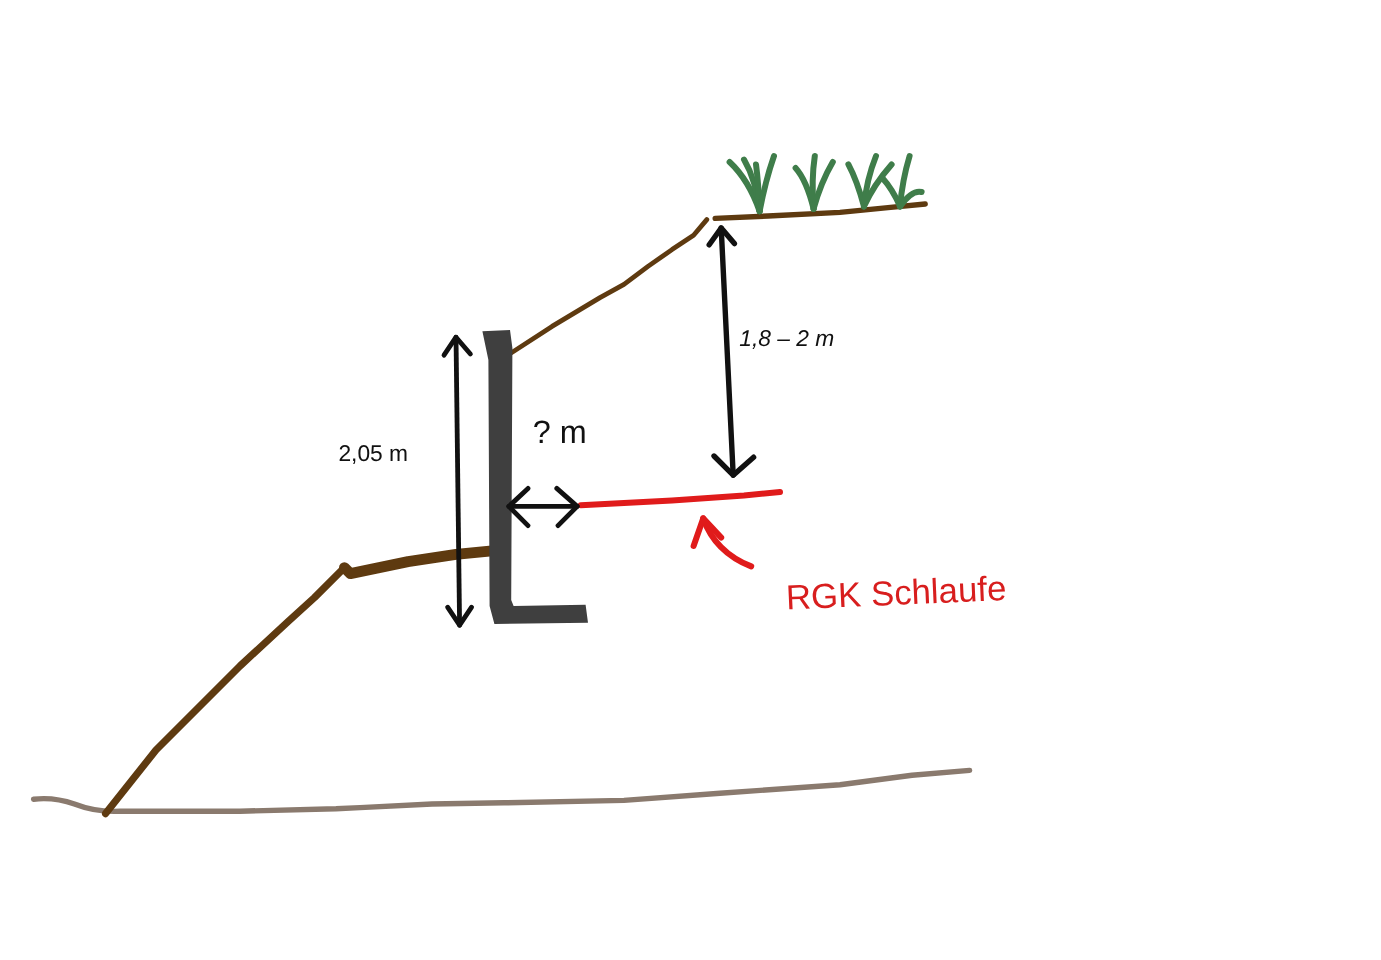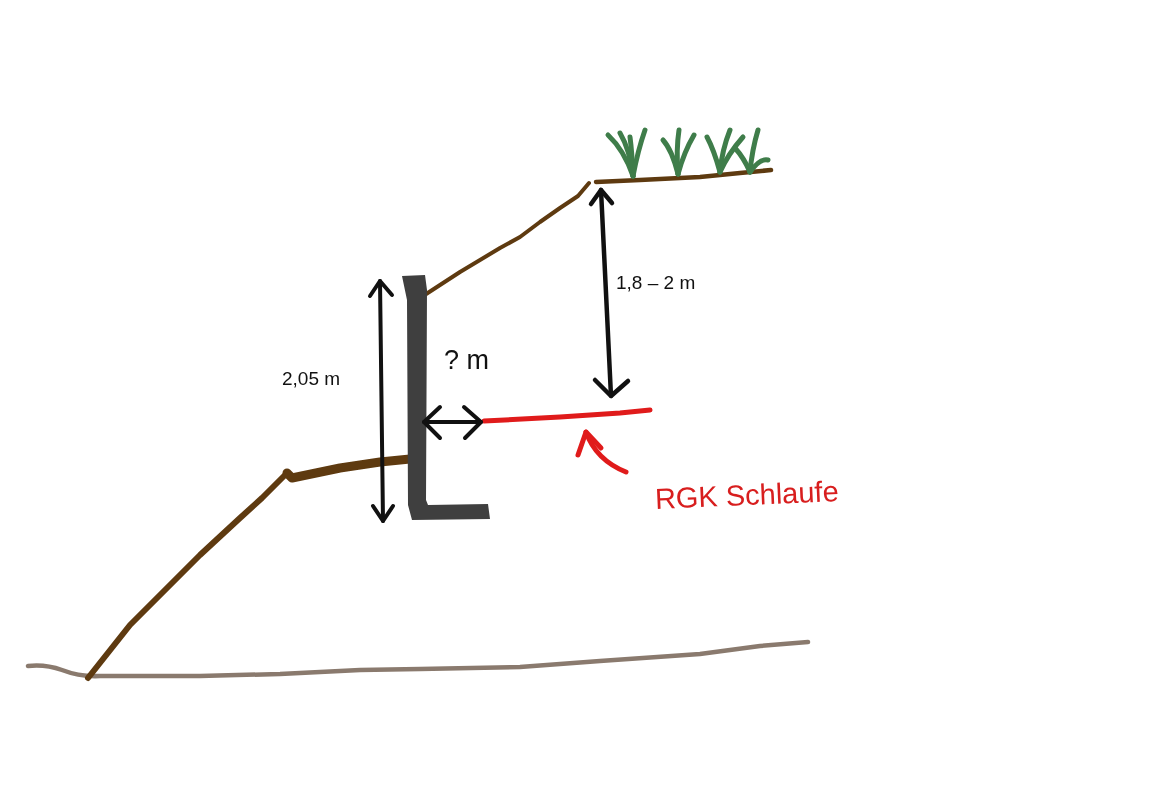--- a/index.html
+++ b/index.html
@@ -7,21 +7,21 @@
     #canvas { position: absolute; left: 0; top: 0; width: 1151px; height: 800px; }
     svg { position: absolute; left: 0; top: 0; }
     .label {
       position: absolute;
       font-family: "Liberation Sans", sans-serif;
       color: #111111;
       white-space: nowrap;
     }
     .lbl-205 { left: 282px; top: 368px; font-size: 19px; }
     .lbl-qm  { left: 444px; top: 345px; font-size: 27px; }
-    .lbl-18  { left: 616px; top: 272px; font-size: 19px; }
+    .lbl-18  { left: 616px; top: 272px; font-size: 19px; font-style: italic; }
     .lbl-rgk { left: 655px; top: 483px; font-size: 29px; color: #d81e1e; transform: rotate(-2.5deg); transform-origin: left center; }
   </style>
 </head>
 <body>
 
 <div id="canvas">
   <svg width="1151" height="800" viewBox="0 0 1151 800">
 
     <path d="M28,666 Q45,664 62,670 Q80,677 100,676 L200,676 L280,674 L300,673 L360,670 L420,669 L520,667 L600,661 L700,654 L760,646 L808,642" fill="none" stroke="#8a7a6e" stroke-width="4.5" stroke-linecap="round" stroke-linejoin="round"></path>
 

